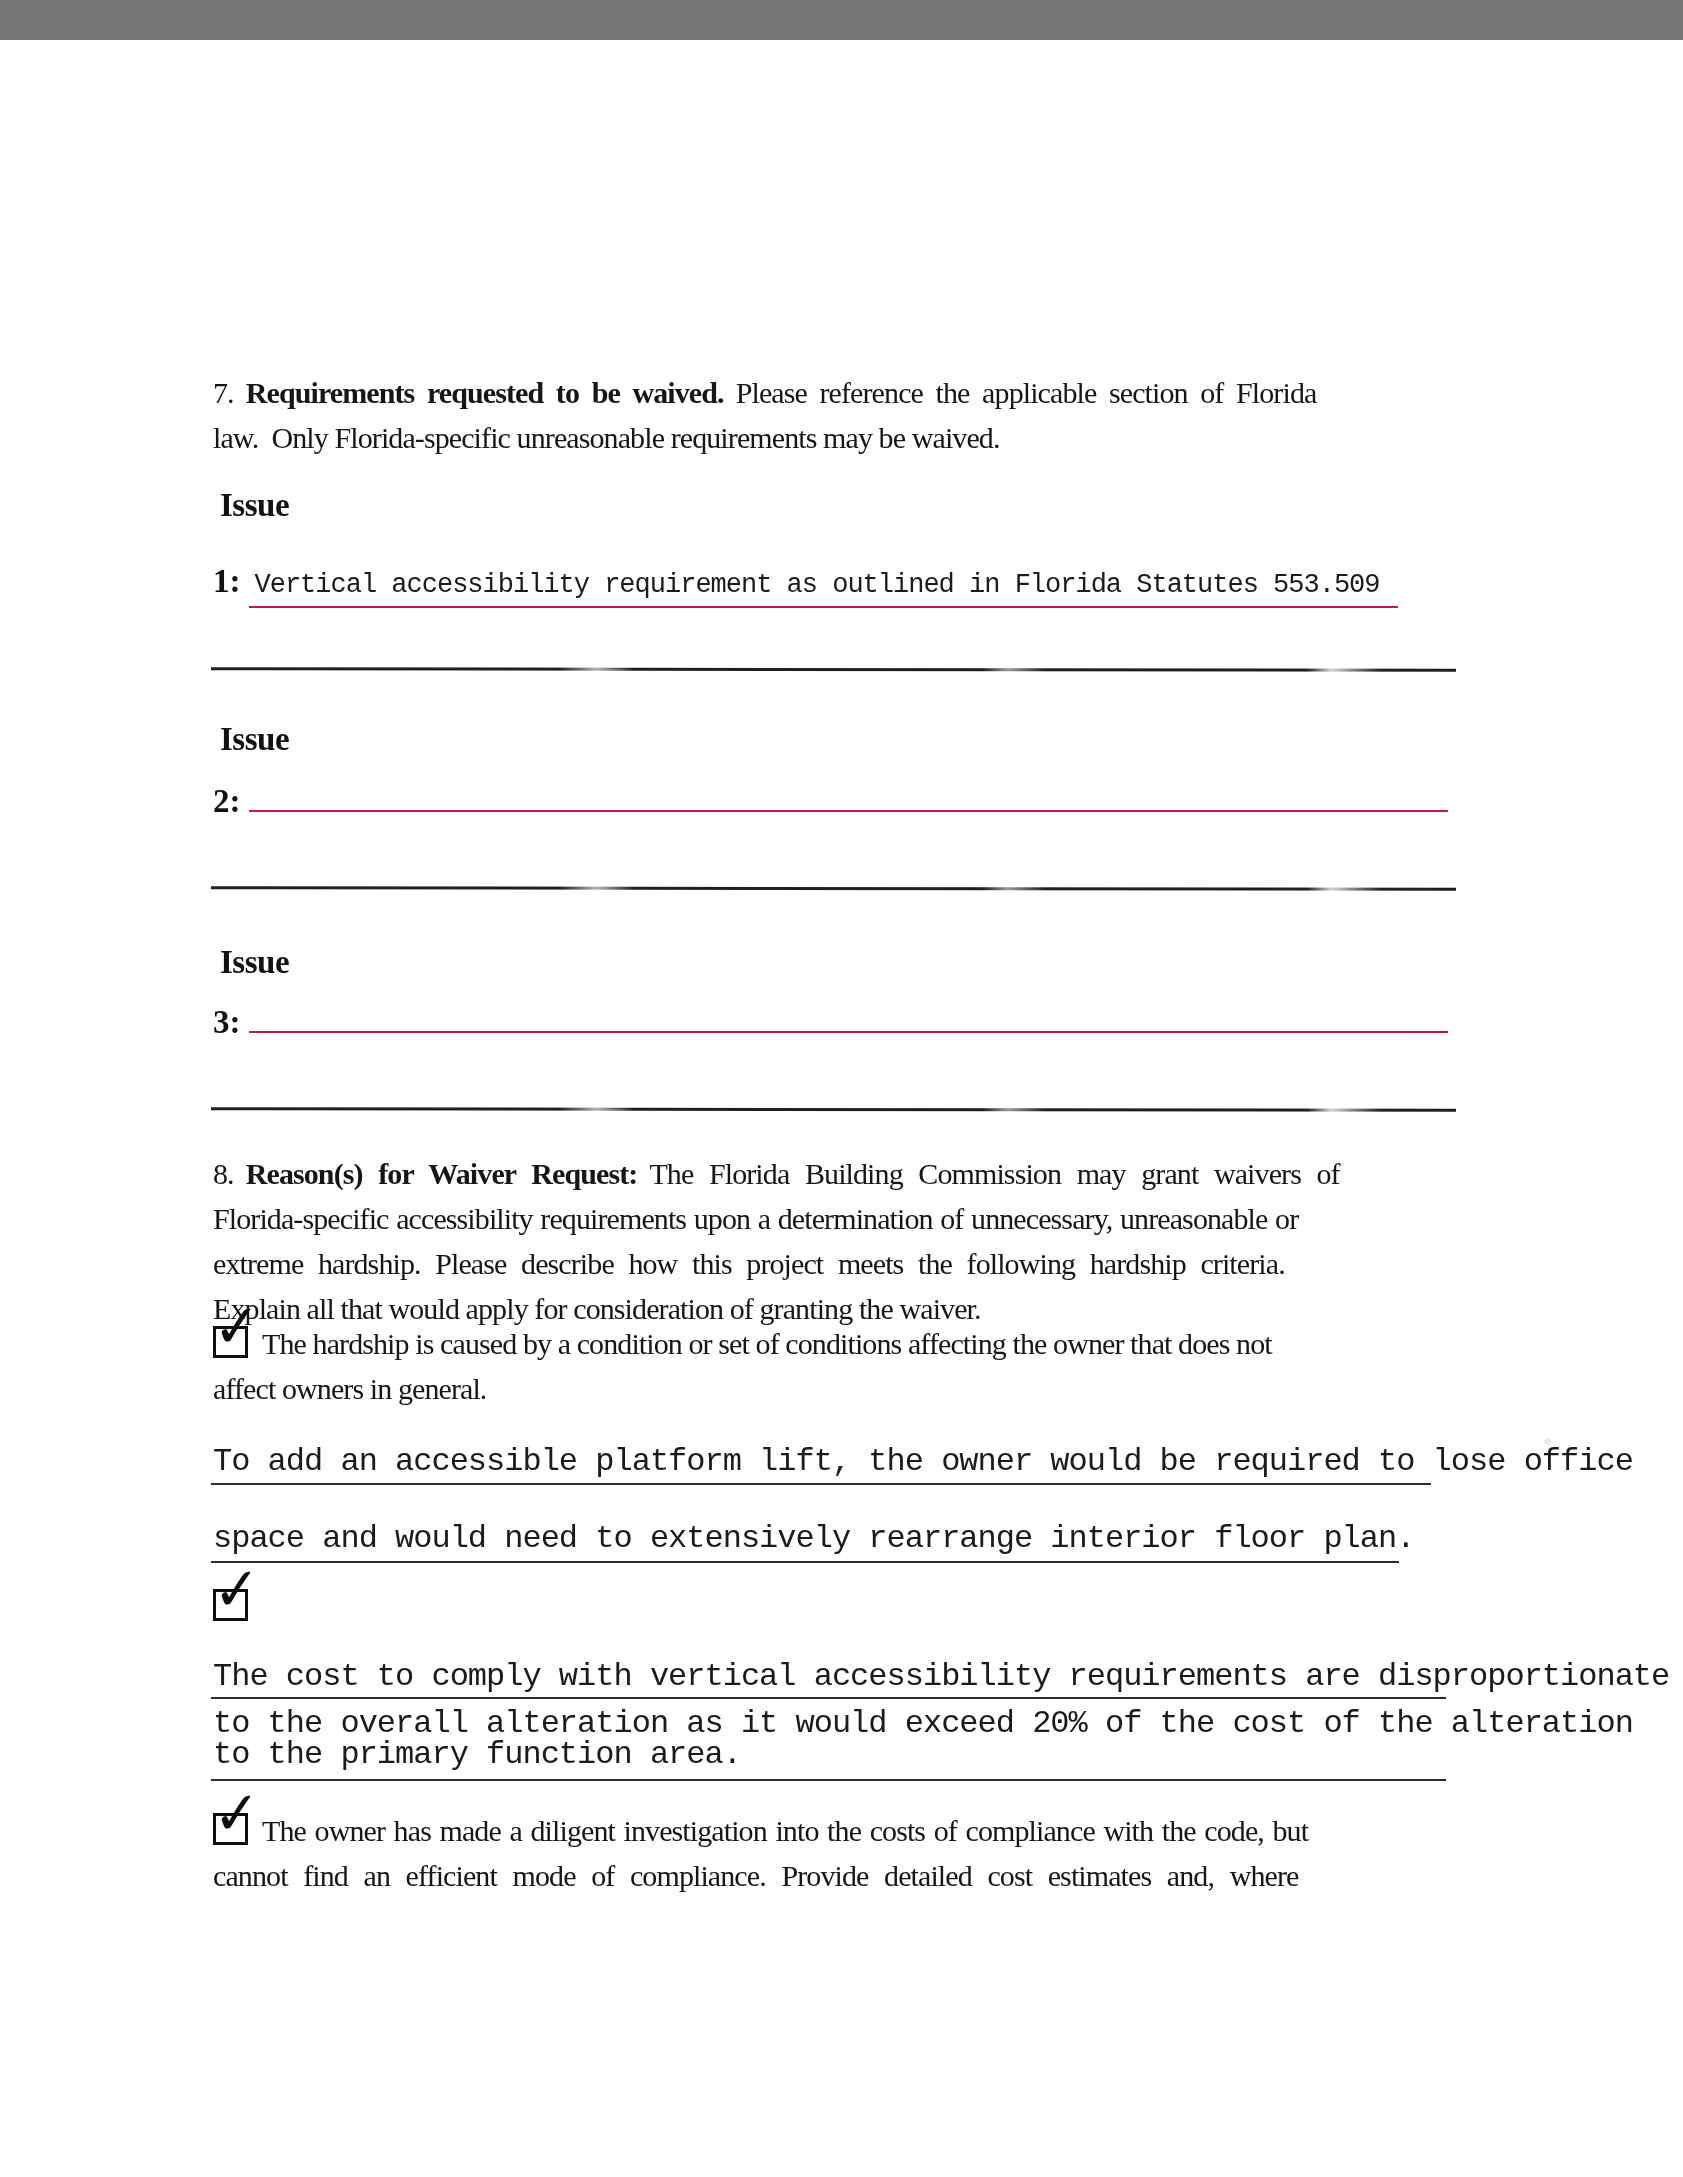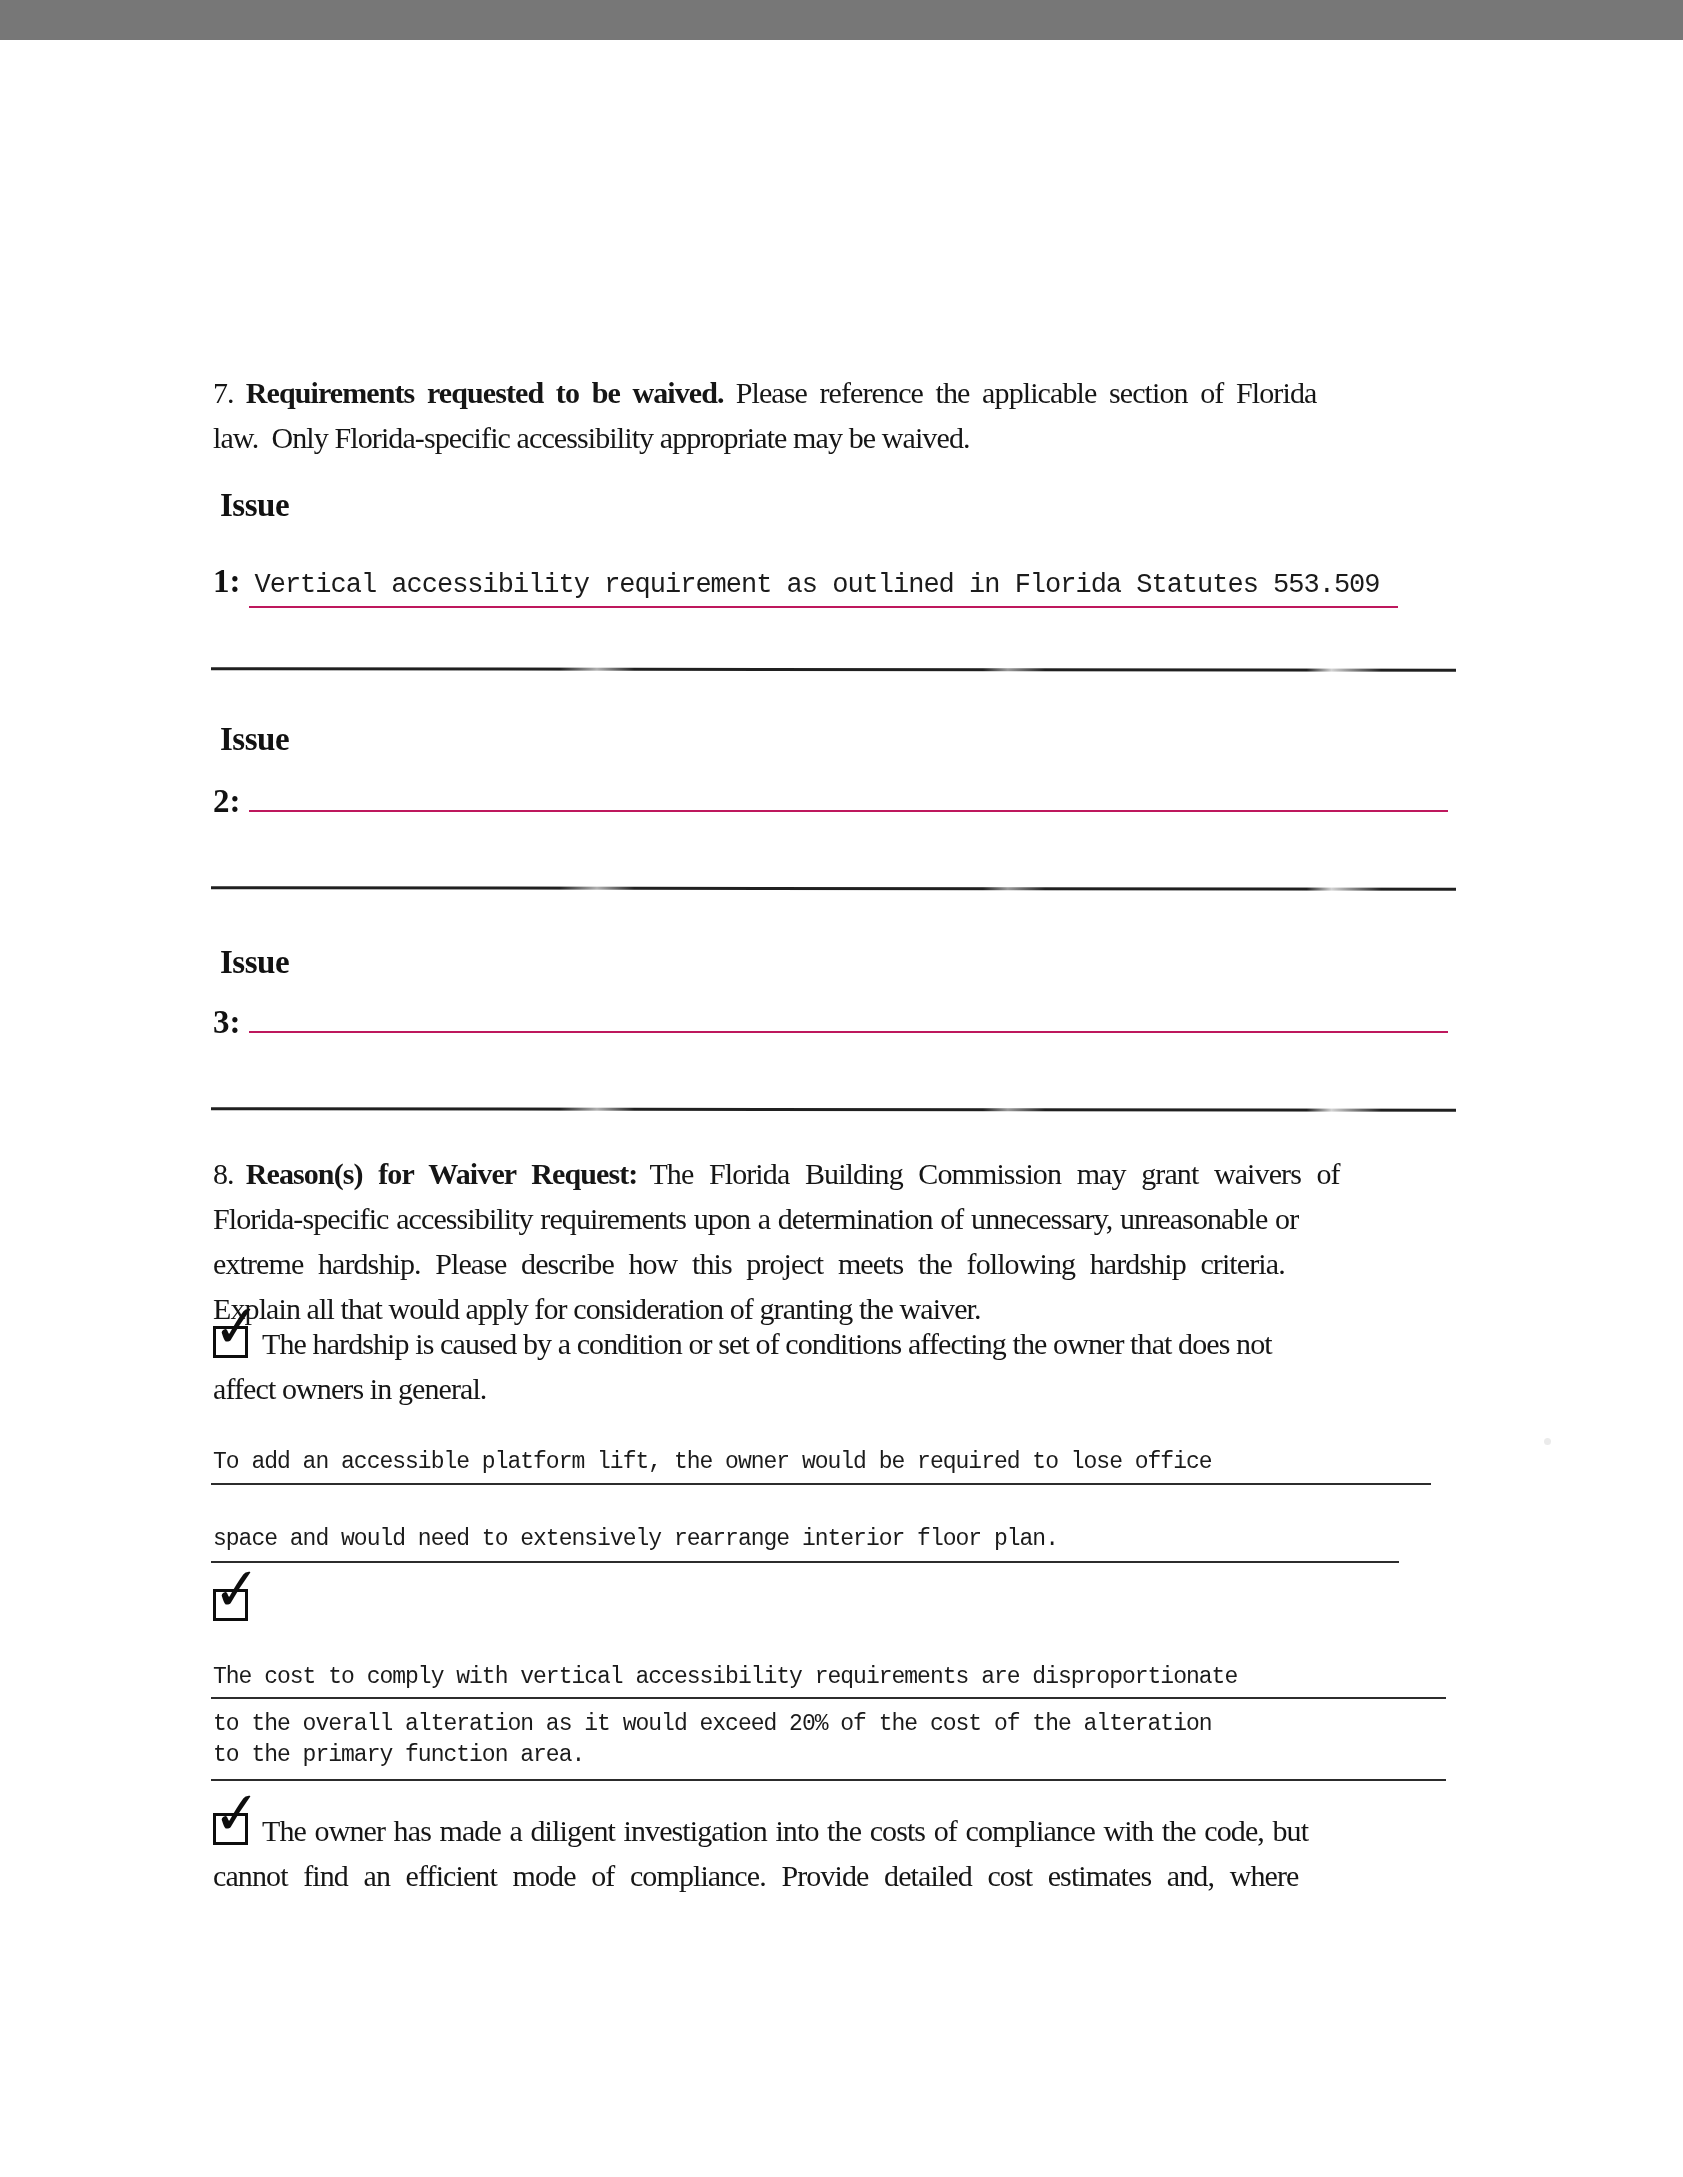--- a/index.html
+++ b/index.html
@@ -50,21 +50,21 @@
     background:linear-gradient(90deg,
       #202020 0%, #202020 28%, rgba(32,32,32,.35) 31%, #202020 34%,
       #202020 62%, rgba(32,32,32,.45) 64%, #202020 67%,
       #202020 88%, rgba(32,32,32,.2) 90%, #202020 94%, #202020 100%);
     transform:rotate(0.08deg);
   }
   
   .mono-line{
     position:absolute;left:213px;
     font-family:"Liberation Mono","DejaVu Sans Mono",monospace;
-    font-size:23px;letter-spacing:-1px;line-height:34px;
+    font-size:32px;letter-spacing:-1px;line-height:34px;
     color:#1b1b1b;white-space:pre;
   }
   .resp-underline{
     position:absolute;height:2px;background:#2c2c2c;
   }
   
   .cbox{
     display:inline-block;position:relative;
     width:29px;height:26px;
     border:3px solid #0d0d0d;
@@ -83,21 +83,21 @@
     border-radius:50%;background:#ebebeb;
   }
 </style>
 </head>
 <body>
 
 <div class="page">
 
   <div class="para" style="top:330px;">
     <div class="ln" style="word-spacing:6px;"><span class="numspan">7.</span><span class="headspan">Requirements requested to be waived.</span><span>Please reference the applicable section of Florida</span></div>
-    <div class="ln">law.  Only Florida-specific accessibility appropriate may be waived.</div>
+    <div class="ln">law.  Only Florida-specific unreasonable requirements may be waived.</div>
   </div>
 
   <div class="issue-label" style="top:447px;">Issue</div>
   <div class="issue-row" style="top:523px;"><span class="issue-num">1:</span><span class="issue-field" style="width:1143px;">Vertical accessibility requirement as outlined in Florida Statutes 553.509</span></div>
   <div class="rule" style="top:628px;"></div>
 
   <div class="issue-label" style="top:681px;">Issue</div>
   <div class="issue-row" style="top:743px;"><span class="issue-num">2:</span><span class="issue-field" style="width:1193px;"></span></div>
   <div class="rule" style="top:847px;"></div>
 

